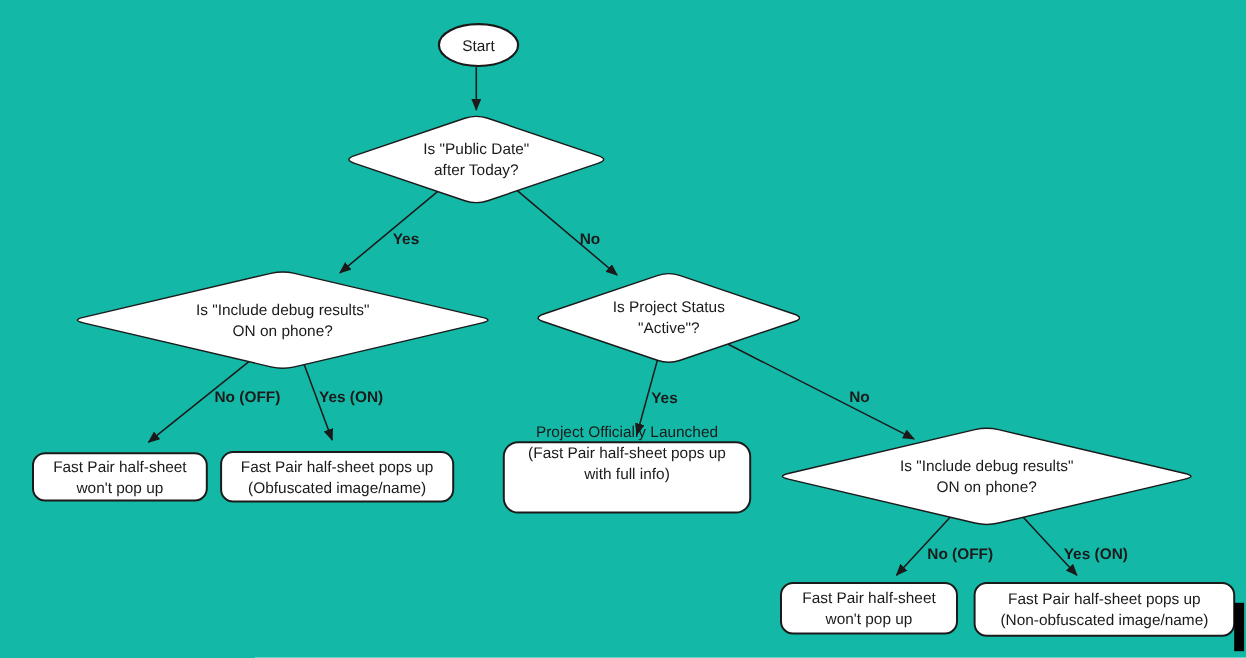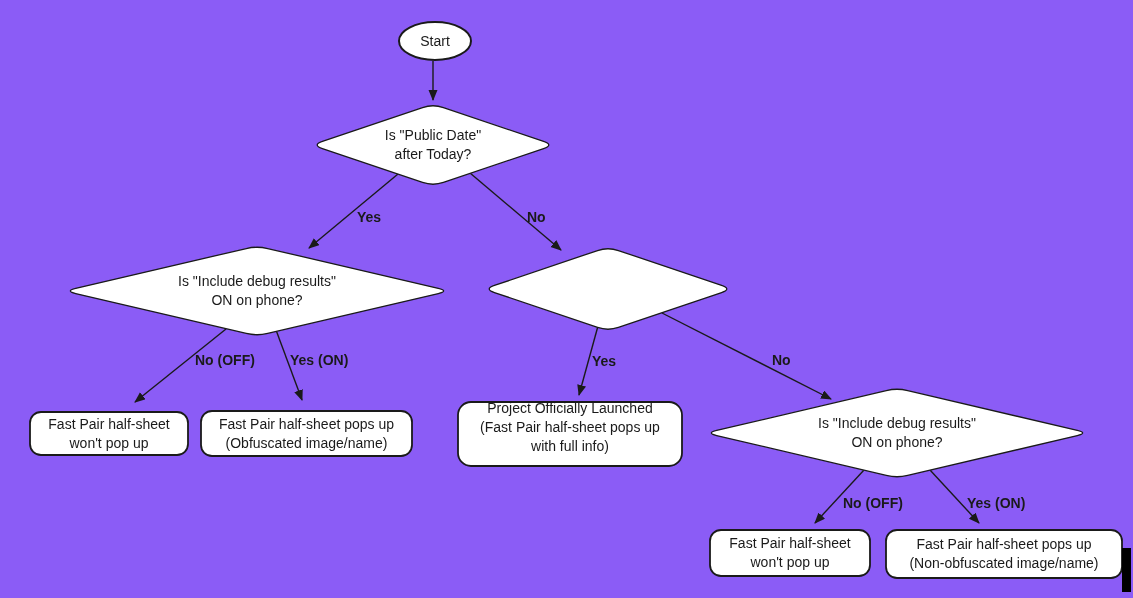--- a/index.html
+++ b/index.html
@@ -4,21 +4,21 @@
 <style>
   html, body {
     margin: 0;
     padding: 0;
     background: #ffffff;
   }
   .canvas {
     position: relative;
     width: 1133px;
     height: 598px;
-    background: #8b5cf6;
+    background: #14b8a6;
     font-family: "Liberation Sans", sans-serif;
     color: #1a1a1a;
     overflow: hidden;
   }
   .canvas svg {
     position: absolute;
     left: 0;
     top: 0;
   }
   .shape {
@@ -91,27 +91,29 @@
     <rect class="shape outcome" x="458" y="402" width="224" height="64" rx="13"></rect>
     <rect class="shape outcome" x="710" y="530" width="160" height="46" rx="11"></rect>
     <rect class="shape outcome" x="886" y="530" width="236" height="48" rx="11"></rect>
   </svg>
 
   <div class="node-label" style="left:399px;top:23px;width:72px;height:37px">Start</div>
   <div class="node-label" style="left:312px;top:104px;width:242px;height:82px">Is "Public Date"
 after Today?</div>
   <div class="node-label" style="left:65px;top:246px;width:384px;height:90px">Is "Include debug results"
 ON on phone?</div>
+  <div class="node-label" style="left:484px;top:247px;width:248px;height:84px">Is Project Status
+"Active"?</div>
   <div class="node-label" style="left:706px;top:388px;width:382px;height:90px">Is "Include debug results"
 ON on phone?</div>
   <div class="node-label" style="left:30px;top:412px;width:158px;height:43px">Fast Pair half-sheet
 won't pop up</div>
   <div class="node-label" style="left:201px;top:411px;width:211px;height:45px">Fast Pair half-sheet pops up
 (Obfuscated image/name)</div>
-  <div class="node-label" style="left:458px;top:402px;width:224px;height:51px">Project Officially Launched
+  <div class="node-label" style="left:458px;top:386px;width:224px;height:51px">Project Officially Launched
 (Fast Pair half-sheet pops up
 with full info)</div>
   <div class="node-label" style="left:710px;top:530px;width:160px;height:46px">Fast Pair half-sheet
 won't pop up</div>
   <div class="node-label" style="left:886px;top:530px;width:236px;height:48px">Fast Pair half-sheet pops up
 (Non-obfuscated image/name)</div>
 
   <div class="edge-label" style="left:357px;top:210px">Yes</div>
   <div class="edge-label" style="left:527px;top:210px">No</div>
   <div class="edge-label" style="left:195px;top:353px">No (OFF)</div>

